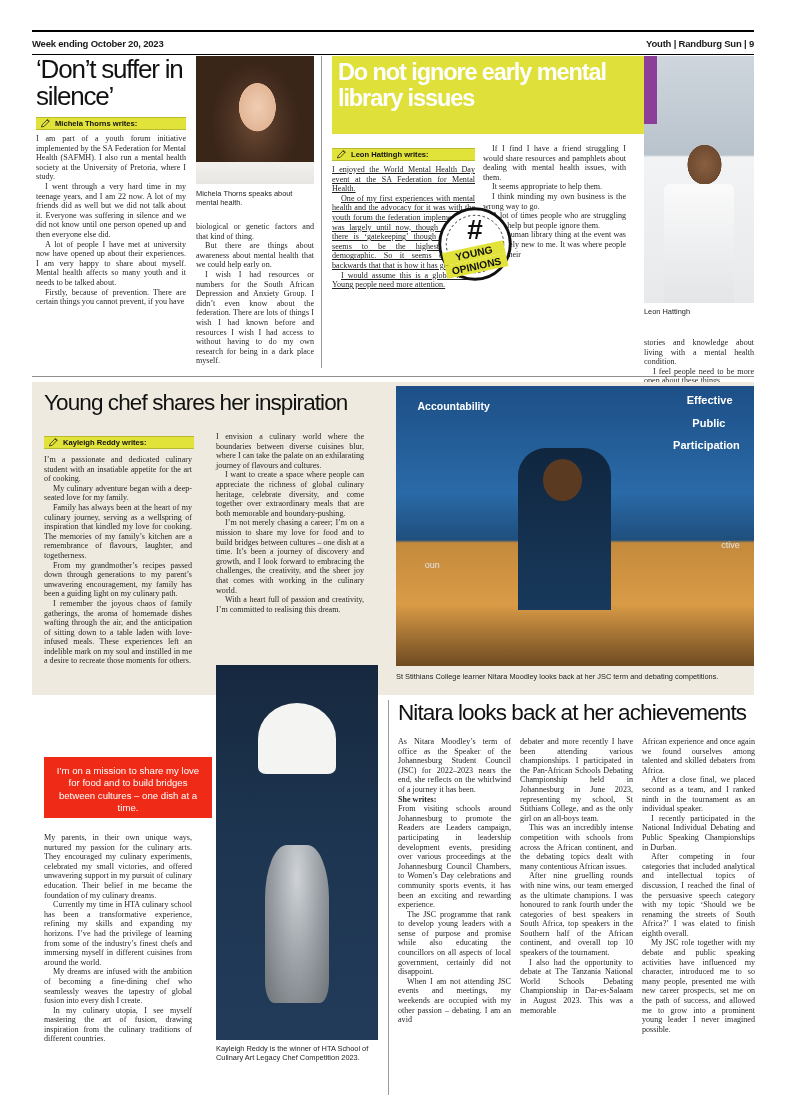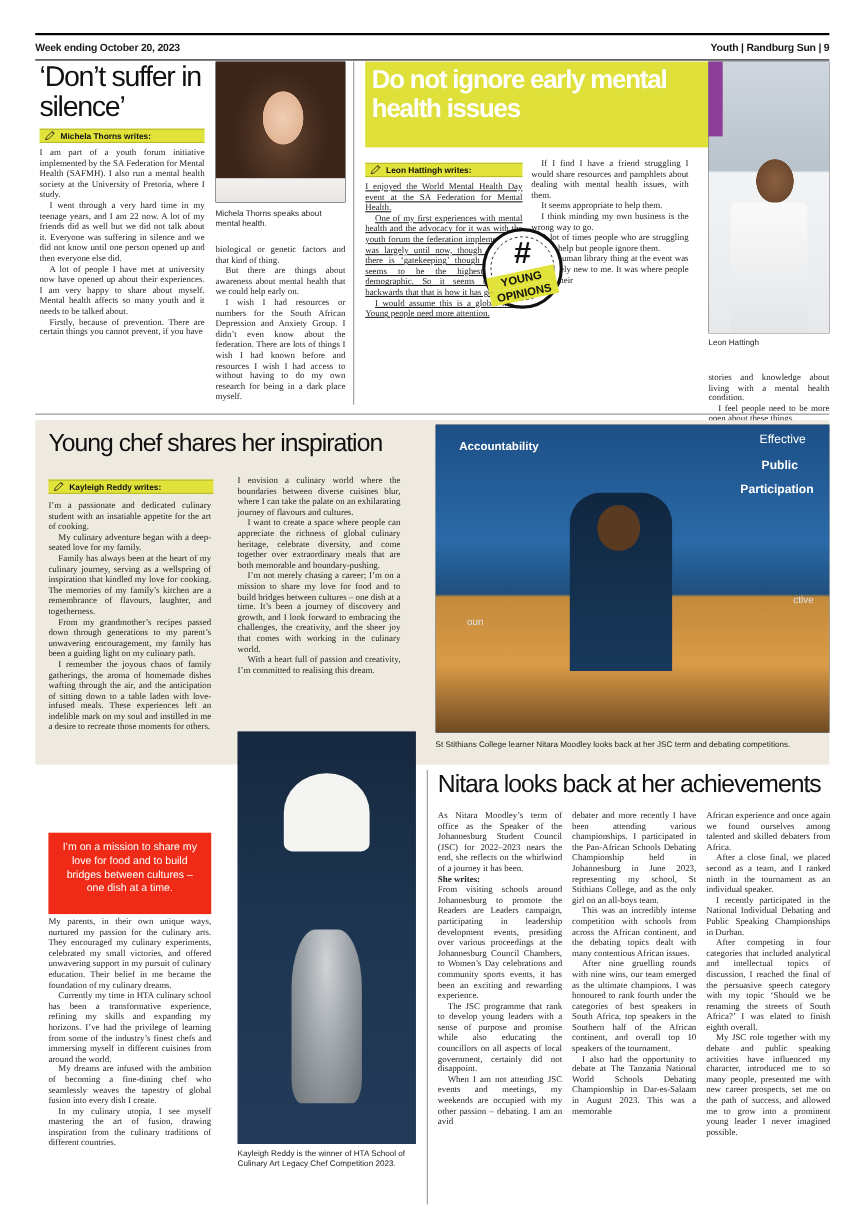--- a/index.html
+++ b/index.html
@@ -108,23 +108,23 @@
   .a3-col1{position:absolute;left:44px;top:455px;width:148px;height:300px;}
   .a3-col2{position:absolute;left:216px;top:432px;width:148px;height:230px;}
 
   .a3-photo{position:absolute;left:396px;top:386px;width:358px;height:280px;overflow:hidden;background:#123;}
   .a3-cap{
     position:absolute;left:396px;top:672px;width:358px;
     font-family:"Liberation Sans", sans-serif;font-size:7.4px;line-height:9.4px;color:#222;
   }
 
   .quote-box{
-    position:absolute;left:44px;top:757px;width:148px;
+    position:absolute;left:44px;top:757px;width:168px;
     background:#ef2b17;color:#fff;
-    padding:8px 8px 16px 8px;box-sizing:border-box;
+    padding:8px 8px 3px 8px;box-sizing:border-box;
     font-family:"Liberation Sans", sans-serif;
     font-size:9.6px;line-height:12.4px;text-align:center;
   }
   .a3-col1b{position:absolute;left:44px;top:833px;width:148px;height:225px;}
 
   .chef-photo{position:absolute;left:216px;top:665px;width:162px;height:375px;overflow:hidden;background:#152032;}
   .chef-cap{
     position:absolute;left:216px;top:1044px;width:162px;
     font-family:"Liberation Sans", sans-serif;font-size:7.4px;line-height:9.4px;color:#222;
   }
@@ -226,21 +226,21 @@
 
   <div class="a1-col2 body-col">
     <p class="noindent">biological or genetic factors and that kind of thing.</p>
     <p>But there are things about awareness about mental health that we could help early on.</p>
     <p>I wish I had resources or numbers for the South African Depression and Anxiety Group. I didn’t even know about the federation. There are lots of things I wish I had known before and resources I wish I had access to without having to do my own research for being in a dark place myself.</p>
   </div>
 
   <div class="vrule-1"></div>
 
   <div class="a2-banner">
-    <h1>Do not ignore early mental health issues</h1>
+    <h1>Do not ignore early mental library issues</h1>
   </div>
 
   <div class="a2-photo">
     <div class="ph-leon" style="position:relative"></div>
   </div>
   <div class="a2-purple"></div>
   <div class="a2-cap">Leon Hattingh</div>
 
   <div class="a2-byline byline">
     <svg class="pen" viewBox="0 0 16 16">
@@ -306,21 +306,21 @@
   <div class="a3-col2 body-col">
     <p class="noindent">I envision a culinary world where the boundaries between diverse cuisines blur, where I can take the palate on an exhilarating journey of flavours and cultures.</p>
     <p>I want to create a space where people can appreciate the richness of global culinary heritage, celebrate diversity, and come together over extraordinary meals that are both memorable and boundary-pushing.</p>
     <p>I’m not merely chasing a career; I’m on a mission to share my love for food and to build bridges between cultures – one dish at a time. It’s been a journey of discovery and growth, and I look forward to embracing the challenges, the creativity, and the sheer joy that comes with working in the culinary world.</p>
     <p>With a heart full of passion and creativity, I’m committed to realising this dream.</p>
   </div>
 
   <div class="a3-photo">
     <div class="ph-debate" style="position:relative">
       <span style="position:absolute;left:6%;top:5%;font-family:'Liberation Sans',sans-serif;font-size:10.5px;color:#fff;font-weight:bold;">Accountability</span>
-      <span style="position:absolute;right:6%;top:3%;font-family:'Liberation Sans',sans-serif;font-size:11px;color:#fff;font-weight:normal;">Effective</span>
+      <span style="position:absolute;right:6%;top:3%;font-family:'Liberation Sans',sans-serif;font-size:11px;color:#fff;font-weight:bold;">Effective</span>
       <span style="position:absolute;right:8%;top:11%;font-family:'Liberation Sans',sans-serif;font-size:11px;color:#fff;font-weight:bold;">Public</span>
       <span style="position:absolute;right:4%;top:19%;font-family:'Liberation Sans',sans-serif;font-size:11px;color:#fff;font-weight:bold;">Participation</span>
       <span style="position:absolute;right:4%;top:55%;font-family:'Liberation Sans',sans-serif;font-size:9px;color:#dfe4e8;">ctive</span>
       <span style="position:absolute;left:8%;top:62%;font-family:'Liberation Sans',sans-serif;font-size:9px;color:#dfe4e8;">oun</span>
     </div>
   </div>
   <div class="a3-cap">St Stithians College learner Nitara Moodley looks back at her JSC term and debating competitions.</div>
 
   <div class="quote-box">I’m on a mission to share my love for food and to build bridges between cultures – one dish at a time.</div>
 

